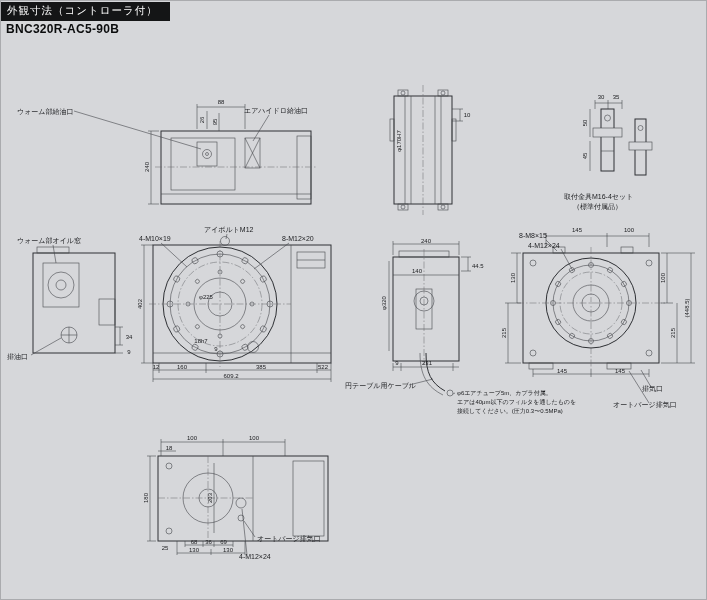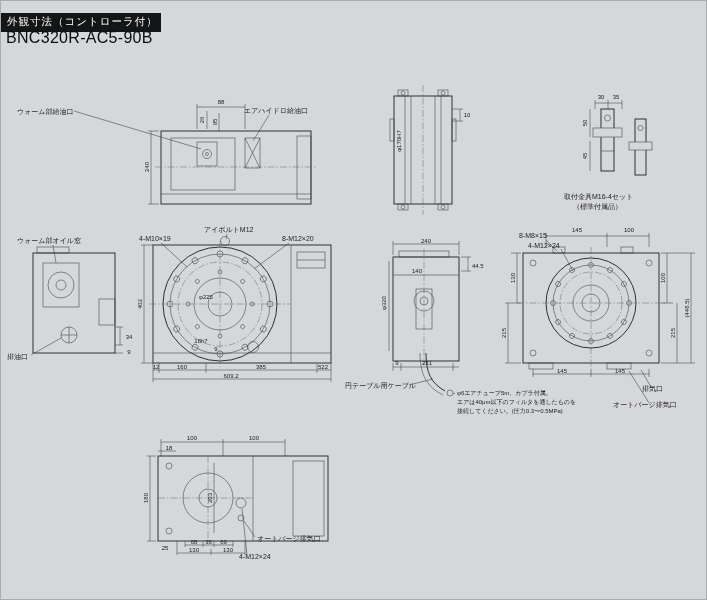--- a/index.html
+++ b/index.html
@@ -1,21 +1,21 @@
 <!DOCTYPE html>
 <html><head>
 <meta charset="utf-8">
 <style>
   *{box-sizing:border-box}
   body{margin:0;background:#9b9ea3}
   .canvas{position:relative;width:707px;height:600px;background:#d6d7da;border:1px solid #aaabae;
           font-family:"Liberation Sans",sans-serif;overflow:hidden}
-  .tagbar{position:absolute;left:0;top:12px;background:#141516;color:#fff;font-size:10.5px;
-          padding:2px 3px 3px 6px;letter-spacing:1px}
-  .model{position:absolute;left:5px;top:28px;font-size:16px;font-weight:normal;color:#0b0c0d;letter-spacing:.3px}
+  .tagbar{position:absolute;left:0;top:1px;background:#141516;color:#fff;font-size:10.5px;
+          padding:2px 12px 3px 6px;letter-spacing:1px}
+  .model{position:absolute;left:5px;top:21px;font-size:12px;font-weight:bold;color:#0b0c0d;letter-spacing:.3px}
   svg{position:absolute;left:0;top:0}
   svg text{font-family:"Liberation Sans",sans-serif;fill:#1b1c1f}
   .lb{font-size:7px}
   .ts{font-size:6px}
   .dt{font-size:6px;text-anchor:middle}
   .ln{stroke:#2e3034;stroke-width:1;fill:none}
   .fz{stroke:#2e3034;stroke-width:1;fill:#d6d7da}
   .fz2{stroke:#45474b;stroke-width:.6;fill:#d6d7da}
   .th{stroke:#45474b;stroke-width:.6;fill:none}
   .cl{stroke:#64666b;stroke-width:.5;fill:none;stroke-dasharray:7 2 1.5 2}

